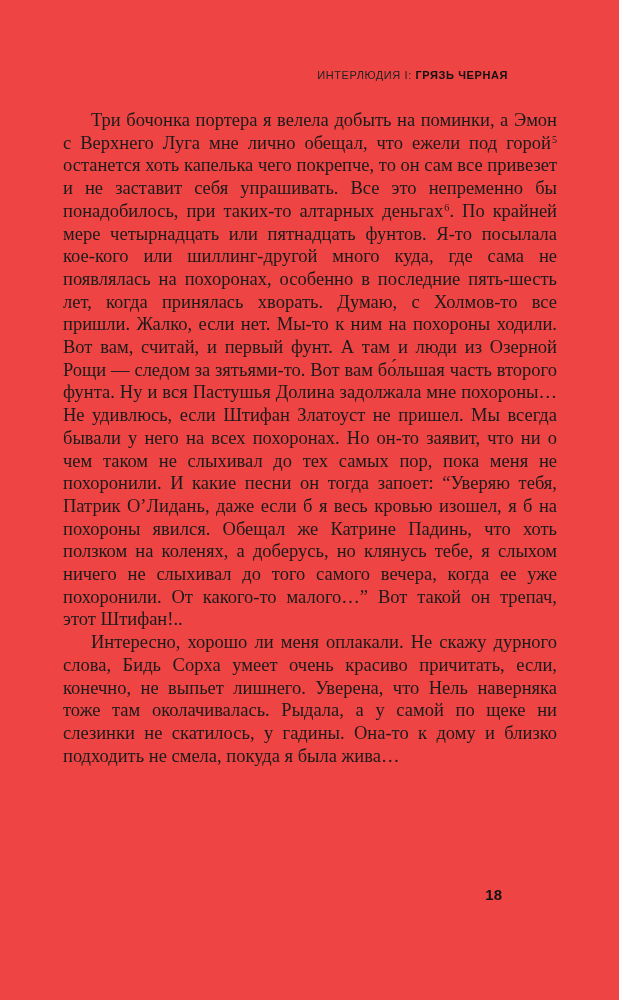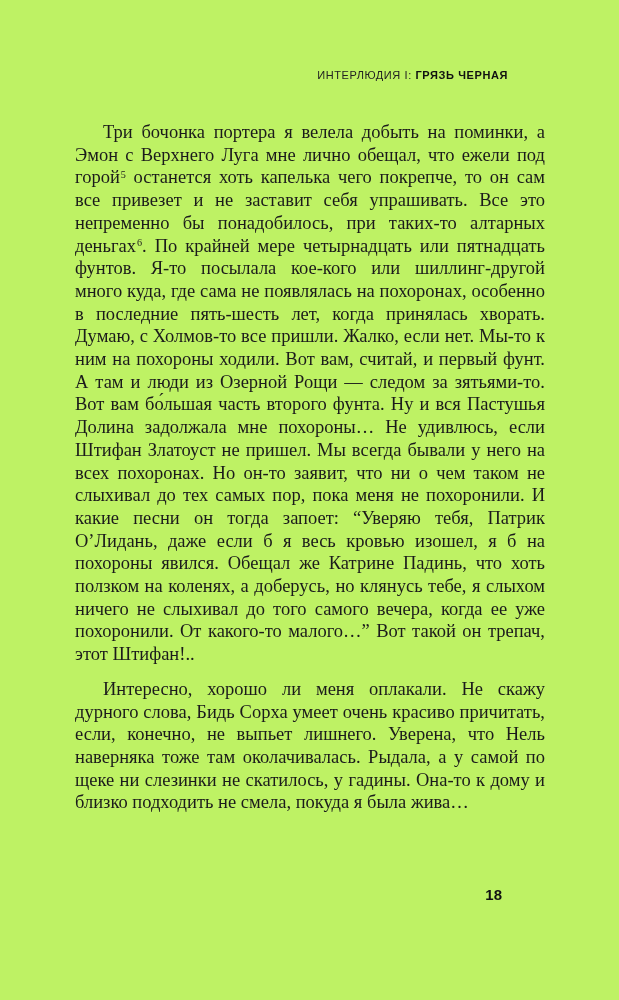--- a/index.html
+++ b/index.html
@@ -4,21 +4,21 @@
 <style>
   html, body {
     margin: 0;
     padding: 0;
     background: #ffffff;
   }
   .page {
     position: relative;
     width: 619px;
     height: 1000px;
-    background: #bef264;
+    background: #ef4444;
     color: #1b1b1b;
     font-family: "Liberation Serif", "DejaVu Serif", serif;
     overflow: hidden;
   }
   .running-head {
     position: absolute;
     top: 69px;
     left: 0;
     right: 111px;
     text-align: right;
@@ -37,21 +37,21 @@
     top: 109px;
     left: 63px;
     width: 494px;
     font-size: 18.5px;
     line-height: 22.7px;
     text-align: justify;
     hyphens: auto;
     -webkit-hyphens: auto;
   }
   .para {
-    margin: 12px;
+    margin: 0;
     padding: 0;
     text-indent: 28px;
   }
   sup.fnmark {
     font-size: 0.55em;
     line-height: 0;
     vertical-align: baseline;
     position: relative;
     top: -0.55em;
     margin-left: 1px;

